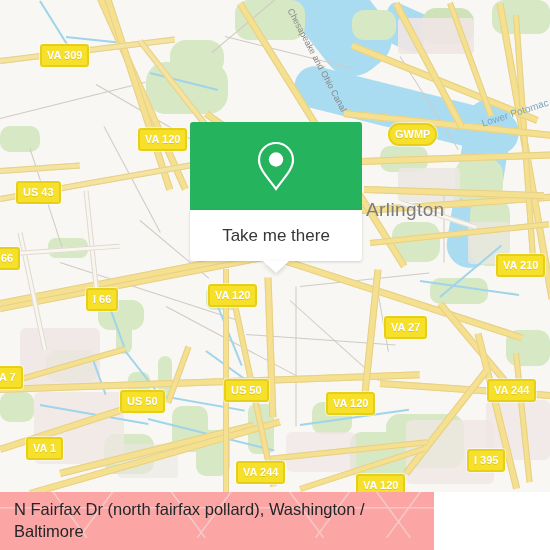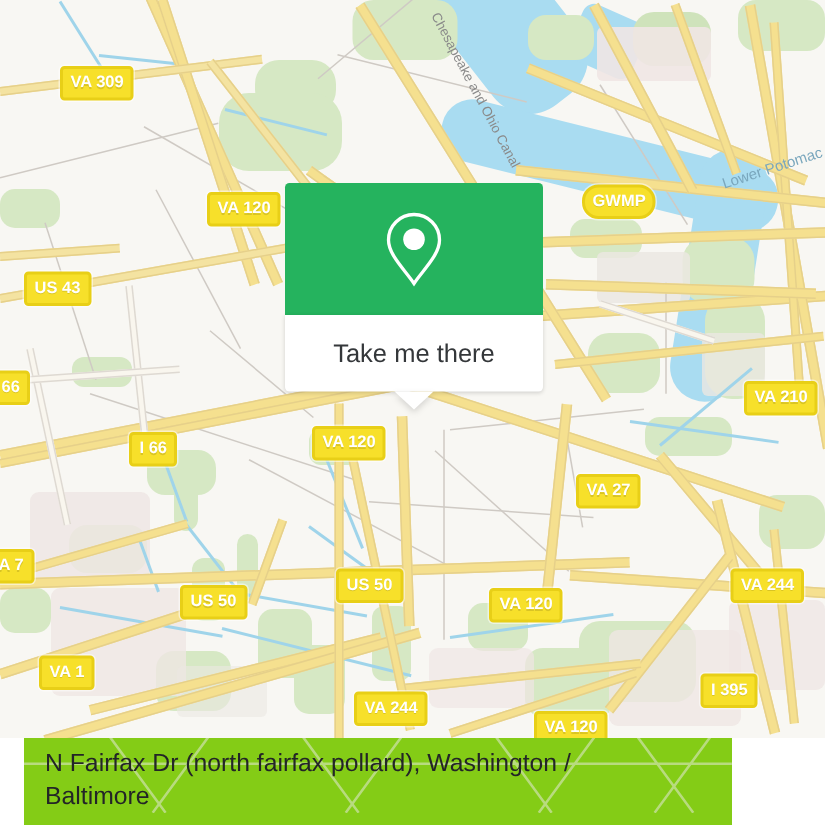--- a/index.html
+++ b/index.html
@@ -60,21 +60,21 @@
   }
   .popup-foot span{color:#34373a;font-size:17px;}
   .popup-tail{
     position:absolute;left:50%;top:139px;margin-left:-13px;
     width:0;height:0;border-left:13px solid transparent;border-right:13px solid transparent;
     border-top:12px solid #ffffff;
     filter:drop-shadow(0 2px 2px rgba(0,0,0,.14));
   }
 
   
-  .footer{position:absolute;left:16px;top:492px;width:472px;height:58px;background:#84cc16;overflow:hidden;}
+  .footer{position:absolute;left:0;top:492px;width:434px;height:58px;background:#fca5a5;overflow:hidden;}
   .footer-watermark{position:absolute;inset:0;opacity:.5;}
   .footer-title{
     position:absolute;left:14px;top:6px;width:375px;
     color:#232527;font-size:16.5px;line-height:22px;
   }
   .brand{position:absolute;right:12px;top:12px;display:flex;align-items:center;gap:4px;}
   .brand-pin{width:28px;height:32px;display:block;}
   .brand-word{color:#1d1d1d;font-size:29px;font-weight:bold;letter-spacing:-.6px;line-height:29px;}
 </style>
 </head>
@@ -199,20 +199,21 @@
     <div class="rd mot" style="left:268px;top:456px;width:160px;height:4px;transform:rotate(-6deg);"></div>
     <div class="rd mot" style="left:300px;top:486px;width:130px;height:4px;transform:rotate(-18deg);"></div>
     <div class="rd mot" style="left:168px;top:400px;width:60px;height:4px;transform:rotate(-70deg);"></div>
     <div class="rd mot" style="left:232px;top:288px;width:200px;height:4px;transform:rotate(78deg);"></div>
 
     <div class="rd minor" style="left:20px;top:230px;width:120px;height:3px;transform:rotate(78deg);"></div>
     <div class="rd minor" style="left:86px;top:188px;width:110px;height:3px;transform:rotate(84deg);"></div>
     <div class="rd minor" style="left:0px;top:252px;width:120px;height:3px;transform:rotate(-4deg);"></div>
     <div class="rd minor" style="left:400px;top:200px;width:80px;height:3px;transform:rotate(18deg);"></div>
 
+    <div class="placelabel" style="left:366px;top:199px;">Arlington</div>
 
     <div class="riverlabel" style="left:482px;top:118px;transform:rotate(-18deg);">Lower Potomac R</div>
     <div class="canal-label" style="left:290px;top:4px;transform:rotate(62deg);">Chesapeake and Ohio Canal</div>
 
     <div class="shield" style="left:40px;top:44px;">VA 309</div>
     <div class="shield" style="left:138px;top:128px;">VA 120</div>
     <div class="shield" style="left:16px;top:181px;">US 43</div>
     <div class="shield" style="left:388px;top:123px;border-radius:11px;">GWMP</div>
     <div class="shield" style="left:496px;top:254px;">VA 210</div>
     <div class="shield" style="left:-6px;top:247px;">66</div>

